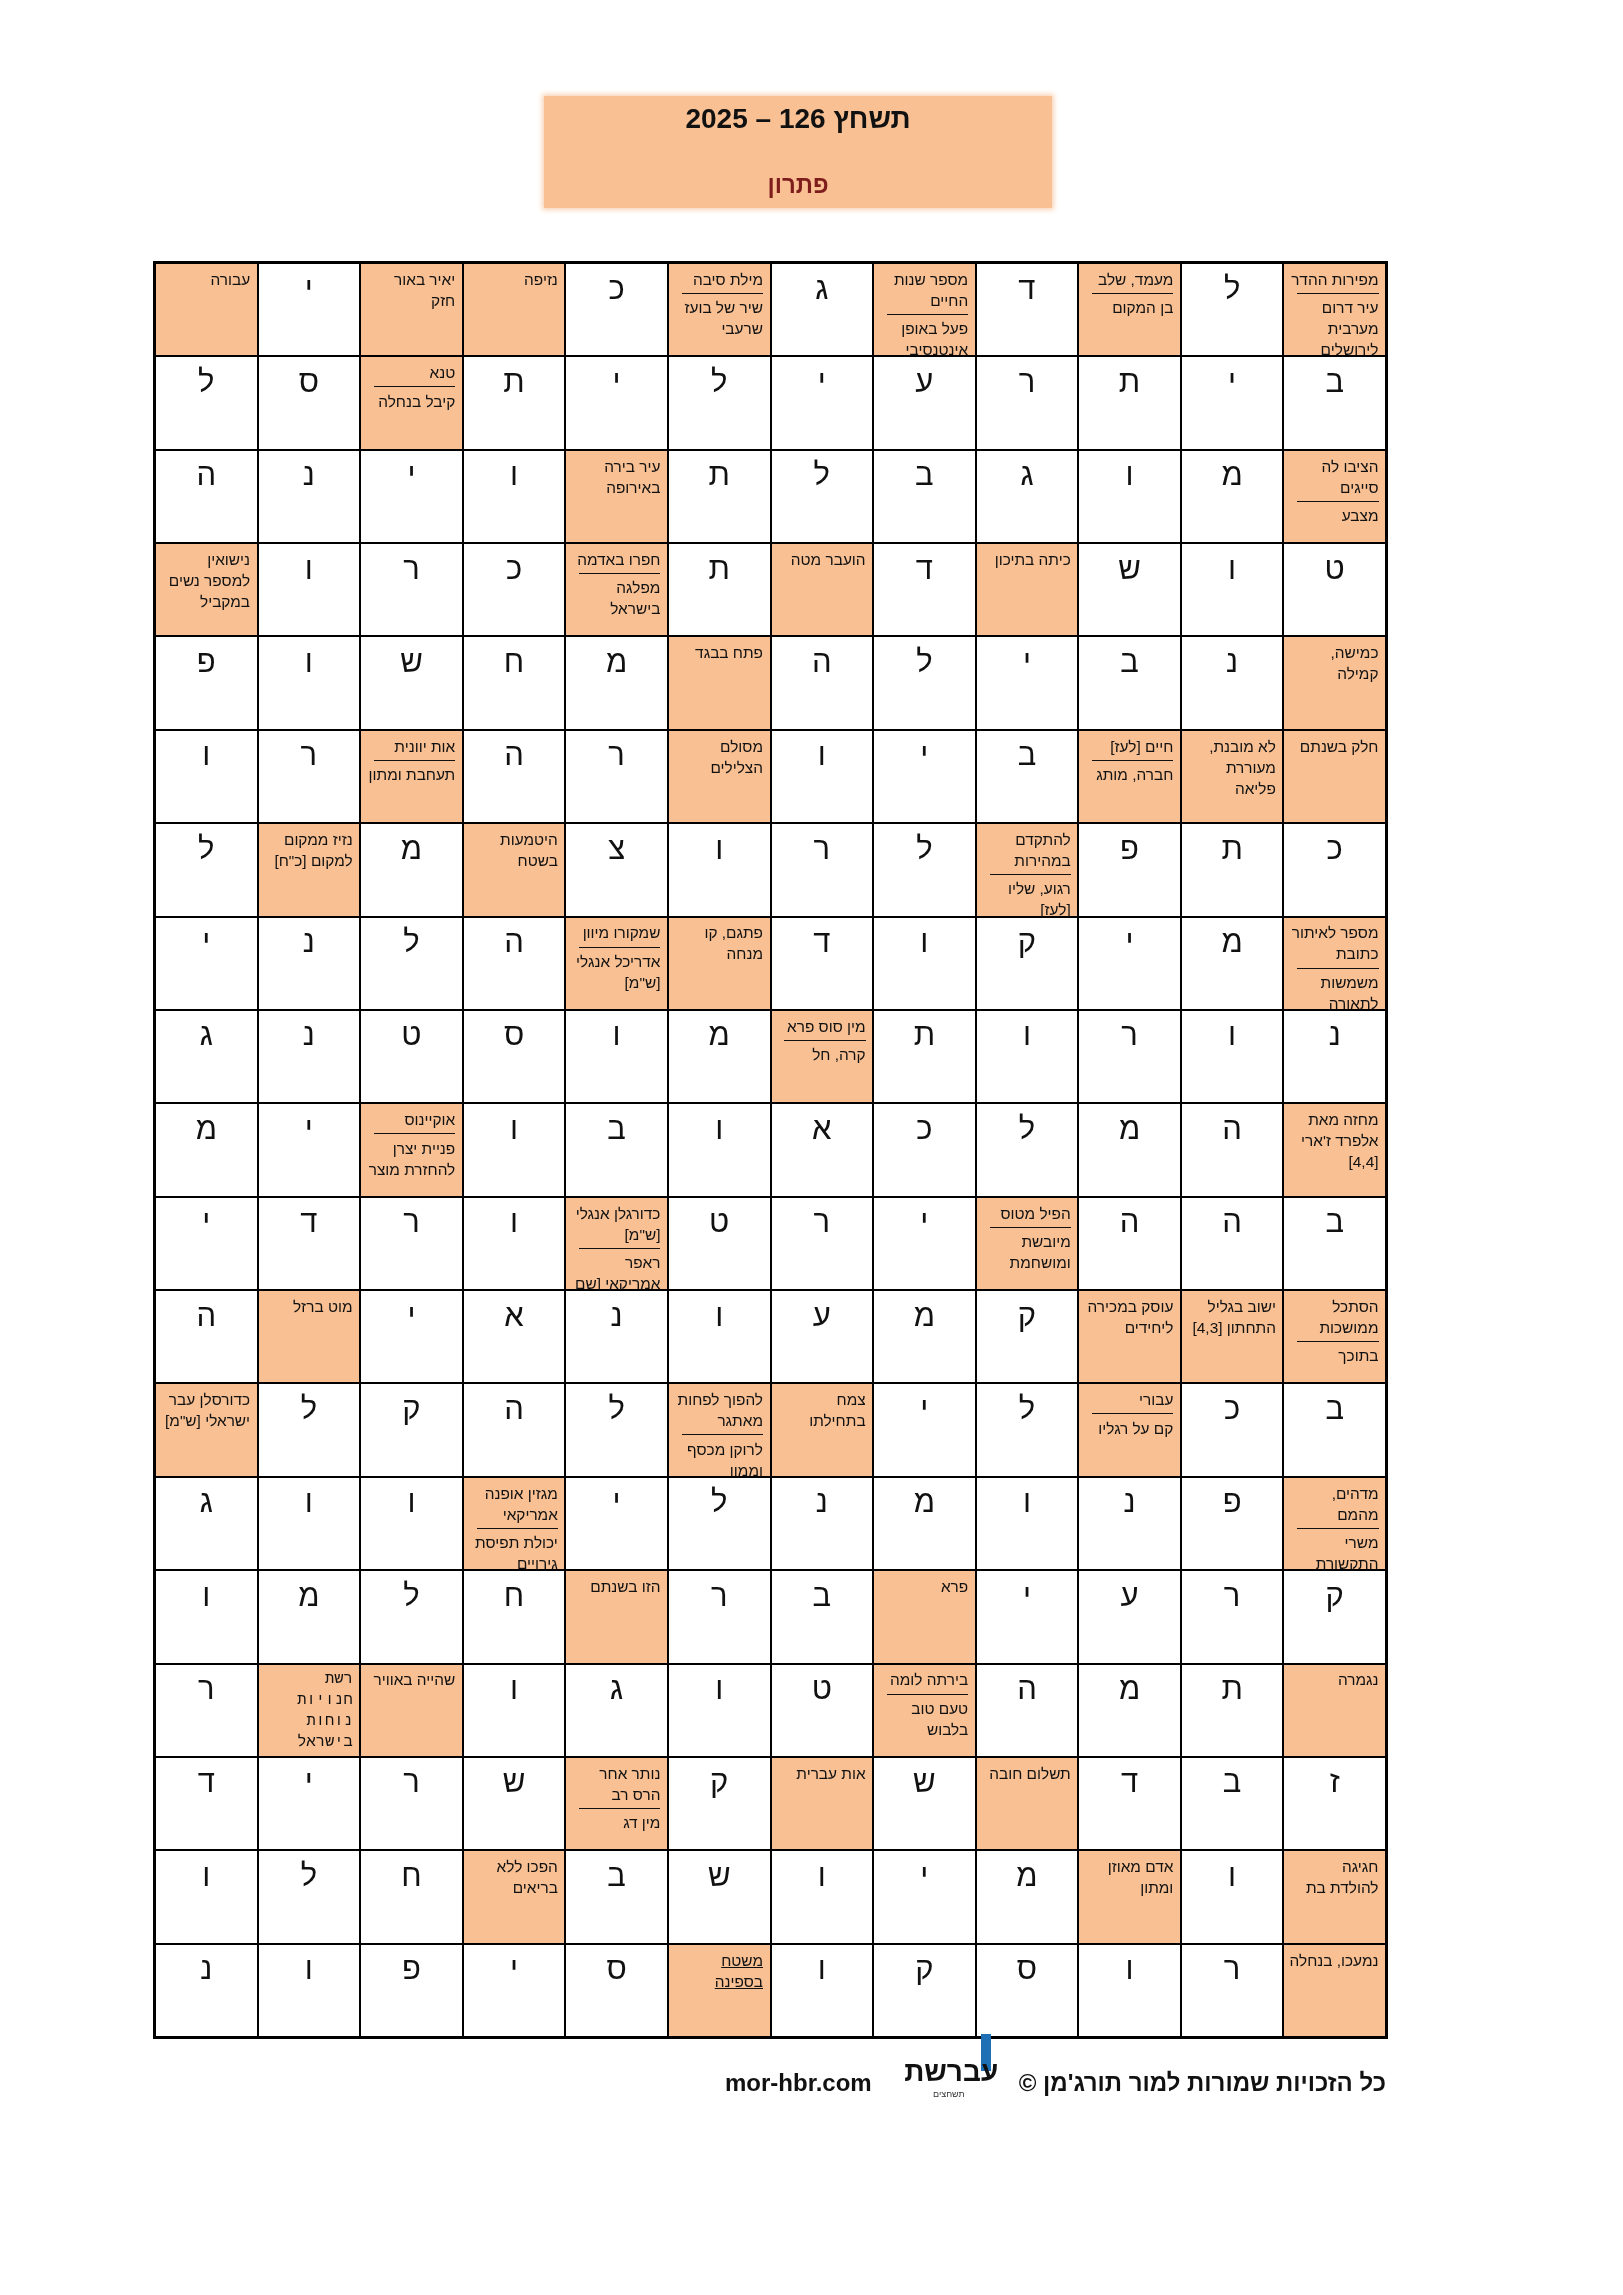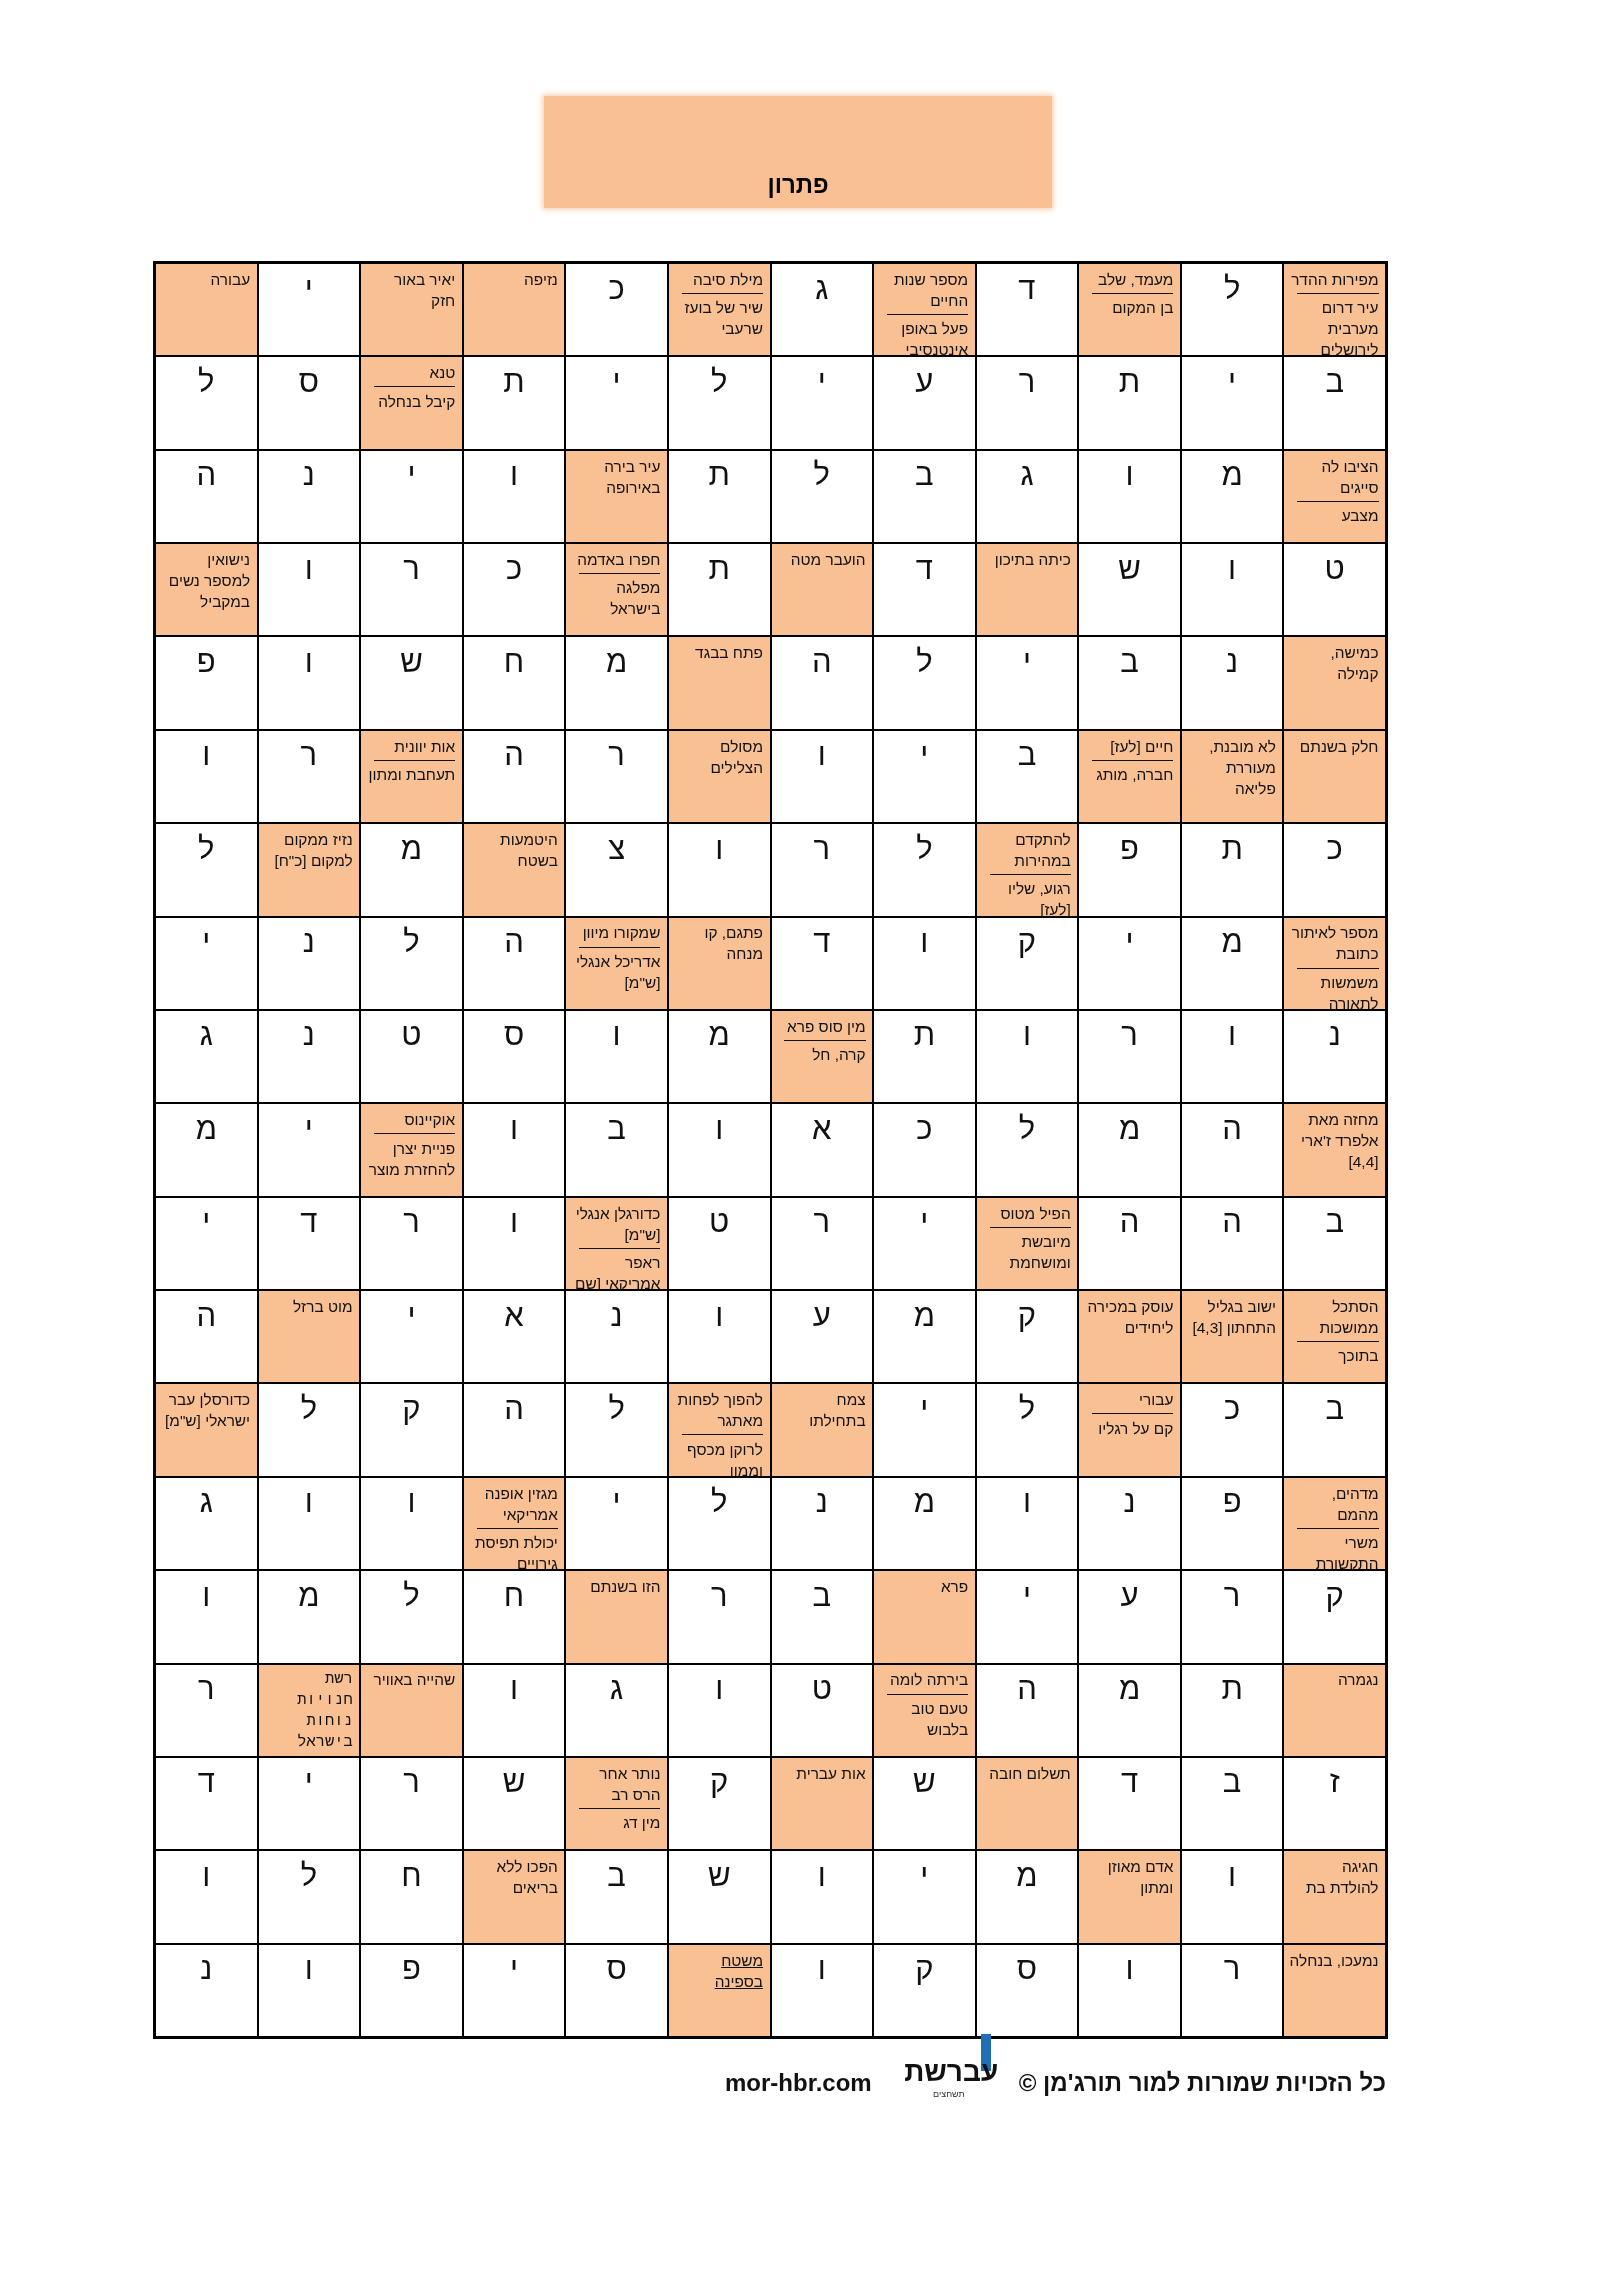--- a/index.html
+++ b/index.html
@@ -3,21 +3,21 @@
 <meta charset="utf-8">
 <style>
   html, body { margin:0; padding:0; background:#ffffff; }
   body { width:1623px; height:2295px; position:relative; font-family:"Liberation Sans", sans-serif; }
   .title-box {
     position:absolute; left:544px; top:96px; width:508px; height:112px;
     background:#f8c093; box-shadow:0 0 4.9px 1.6px #f8d4b6;
     text-align:center; direction:rtl;
   }
   .title-line1 { position:absolute; top:6.5px; left:0; right:0; font-weight:bold; font-size:28px; color:#111; }
-  .title-line2 { position:absolute; top:75px; left:0; right:0; font-weight:bold; font-size:24px; color:#000000; }
+  .title-line2 { position:absolute; top:75px; left:0; right:0; font-weight:bold; font-size:24px; color:#7f1d1d; }
   .grid {
     position:absolute; left:153px; top:261px; width:1235px; height:1778px;
     display:grid; grid-template-columns:repeat(12, 1fr); grid-template-rows:repeat(19, 1fr);
     border:2.4px solid #000; box-sizing:border-box; direction:rtl;
   }
   .cell { border:1.2px solid #000; position:relative; box-sizing:border-box; overflow:visible; }
   .cell.clue { background:#f8c093; }
   .cell.letter { background:#ffffff; }
   .letter-text { position:absolute; top:6.5px; left:0; right:0; text-align:center; font-size:31px; color:#111; }
   .clue-text { position:absolute; top:4.9px; right:6.5px; left:4.9px; font-size:15.4px; line-height:21px; color:#111; text-align:right; }
@@ -27,20 +27,21 @@
   .footer-url { position:absolute; left:725px; top:3.2px; font-size:24px; font-weight:bold; color:#111; }
   .footer-logo { position:absolute; left:901px; top:-32px; width:130px; height:65px; }
   .logo-text { position:absolute; bottom:11.4px; left:3.2px; font-size:28px; font-weight:bold; color:#111; direction:rtl; }
   .logo-mark { position:absolute; left:80px; top:0; width:9.7px; height:37px; background:#1f6fb5; }
   .logo-sub { position:absolute; bottom:0; left:32px; font-size:9px; color:#333; direction:rtl; }
 </style>
 </head>
 <body>
 
 <div class="title-box">
+  <div class="title-line1">תשחץ 126 – 2025</div>
   <div class="title-line2">פתרון</div>
 </div>
 
 <div class="grid" id="grid">
     <div class="cell clue">
       <div class="clue-text">
         <span style="display: block;">מפירות ההדר</span>
         <span class="sep"></span>
         <span style="display: block;">עיר דרום מערבית לירושלים [5,4]</span>
       </div>

